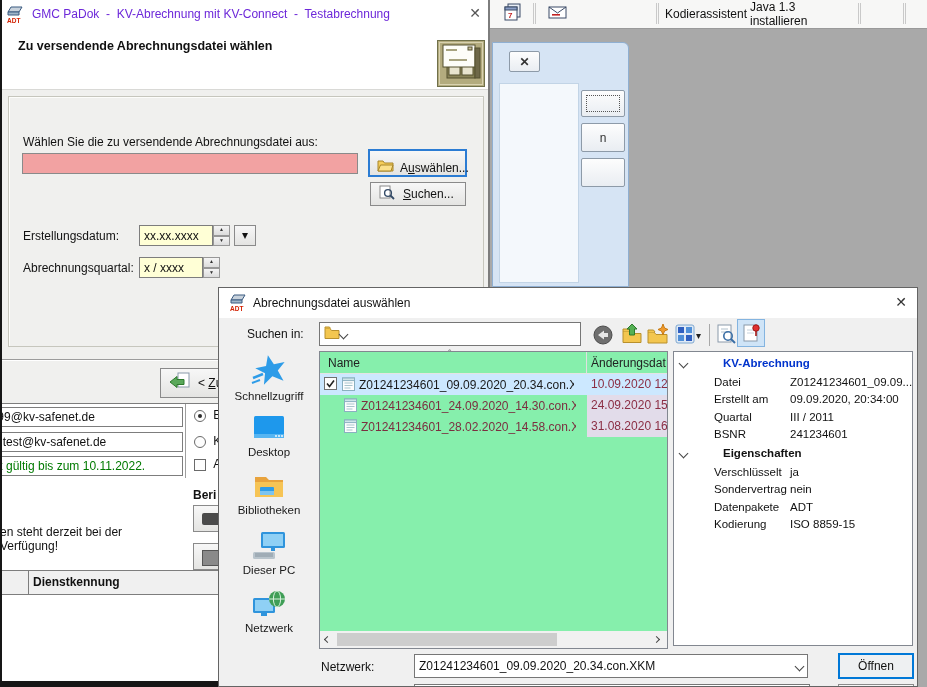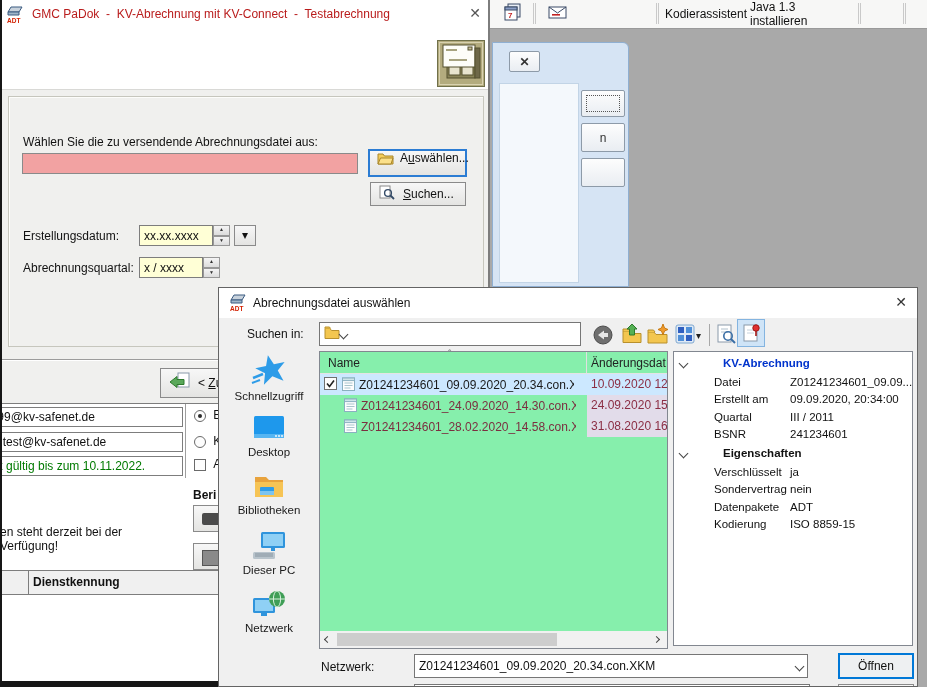--- a/index.html
+++ b/index.html
@@ -160,25 +160,26 @@
 
   <div id="wizard" class="ab">
     <div id="wiztitle" class="ab">
       <span class="ab" style="left:6px;top:5px;">
         <svg width="19" height="19" viewBox="0 0 19 19">
             <path d="M2 7 L5 2 L16 2 L13 7 Z" fill="#c8d2dc" stroke="#3a5a80"></path>
             <path d="M2 7 L13 7 L13 10 L2 10 Z" fill="#9fb6ca" stroke="#3a5a80"></path>
             <text x="1" y="18" font-size="6.5" font-weight="bold" fill="#d22000" font-family="Liberation Sans, sans-serif">ADT</text>
           </svg>
       </span>
-      <span class="ab pre" style="left:32px;top:7px;color:#b91c1c;">GMC PaDok  -  KV-Abrechnung mit KV-Connect  -  Testabrechnung</span>
+      <span class="ab pre" style="left:32px;top:7px;color:#6d28d9;">GMC PaDok  -  KV-Abrechnung mit KV-Connect  -  Testabrechnung</span>
       <span class="ab" style="left:464px;top:5px;width:22px;height:18px;text-align:center;color:#555;font-size:14px;"><span>✕</span></span>
     </div>
 
     <div id="wizhead" class="ab">
+      <span class="ab b" style="left:18px;top:11px;font-size:12.5px;">Zu versendende Abrechnungsdatei wählen</span>
       <span class="ab" style="left:437px;top:12px;">
         <svg width="48" height="47" viewBox="0 0 48 47">
           <rect x="0.5" y="0.5" width="47" height="46" fill="#b3ab7e" stroke="#70704a"></rect>
           <rect x="2.5" y="2.5" width="43" height="42" fill="none" stroke="#d8d2b0"></rect>
           <rect x="10" y="24" width="28" height="14" fill="#8a8458" stroke="#55502f"></rect>
           <rect x="12" y="26" width="11" height="9" fill="#e8e4ce" stroke="#55502f"></rect>
           <rect x="25" y="26" width="11" height="9" fill="#e8e4ce" stroke="#55502f"></rect>
           <rect x="6" y="5" width="32" height="22" fill="#fdfdf8" stroke="#55502f"></rect>
           <line x1="9" y1="10" x2="20" y2="10" stroke="#8a8458" stroke-width="1.5"></line>
           <line x1="12" y1="20" x2="30" y2="20" stroke="#8a8458" stroke-width="1.5"></line>
@@ -187,21 +188,21 @@
         </svg>
       </span>
     </div>
 
     <div id="wizbody" class="ab">
       <div class="ab groupbox" style="left:8px;top:6px;width:474px;height:249px;"></div>
       <span class="ab" style="left:23px;top:45px;">Wählen Sie die zu versendende Abrechnungsdatei aus:</span>
       <div class="ab pinkfield" style="left:22px;top:63px;width:336px;height:21px;">
         <span></span>
       </div>
-      <div class="ab btn3d" style="left:368px;top:59px;width:99px;height:28px;border:2px solid #2b7cd3;display:flex;align-items:flex-start;">
+      <div class="ab btn3d" style="left:368px;top:59px;width:99px;height:28px;border:2px solid #2b7cd3;display:flex;align-items:flex-end;">
         <span style="margin-left:7px;"><svg width="17" height="14" viewBox="0 0 17 14">
               <path d="M1 3 h5 l1.5 2 H16 v8 H1 Z" fill="#f5cd5a" stroke="#a8862a"></path>
               <path d="M1 13 L3.5 7 H16 L14 13 Z" fill="#fbe08a" stroke="#a8862a"></path>
             </svg></span>
         <span style="margin-left:6px;"><span>A</span><span class="ak">u</span><span>swählen...</span></span>
       </div>
       <div class="ab btn3d" style="left:370px;top:92px;width:96px;height:24px;display:flex;align-items:center;">
         <span style="margin-left:8px;"><svg width="16" height="15" viewBox="0 0 16 15">
               <rect x="1" y="1" width="10" height="12" fill="#fff" stroke="#8a8a8a"></rect>
               <circle cx="9" cy="8" r="3.4" fill="none" stroke="#334a66" stroke-width="1.4"></circle>

